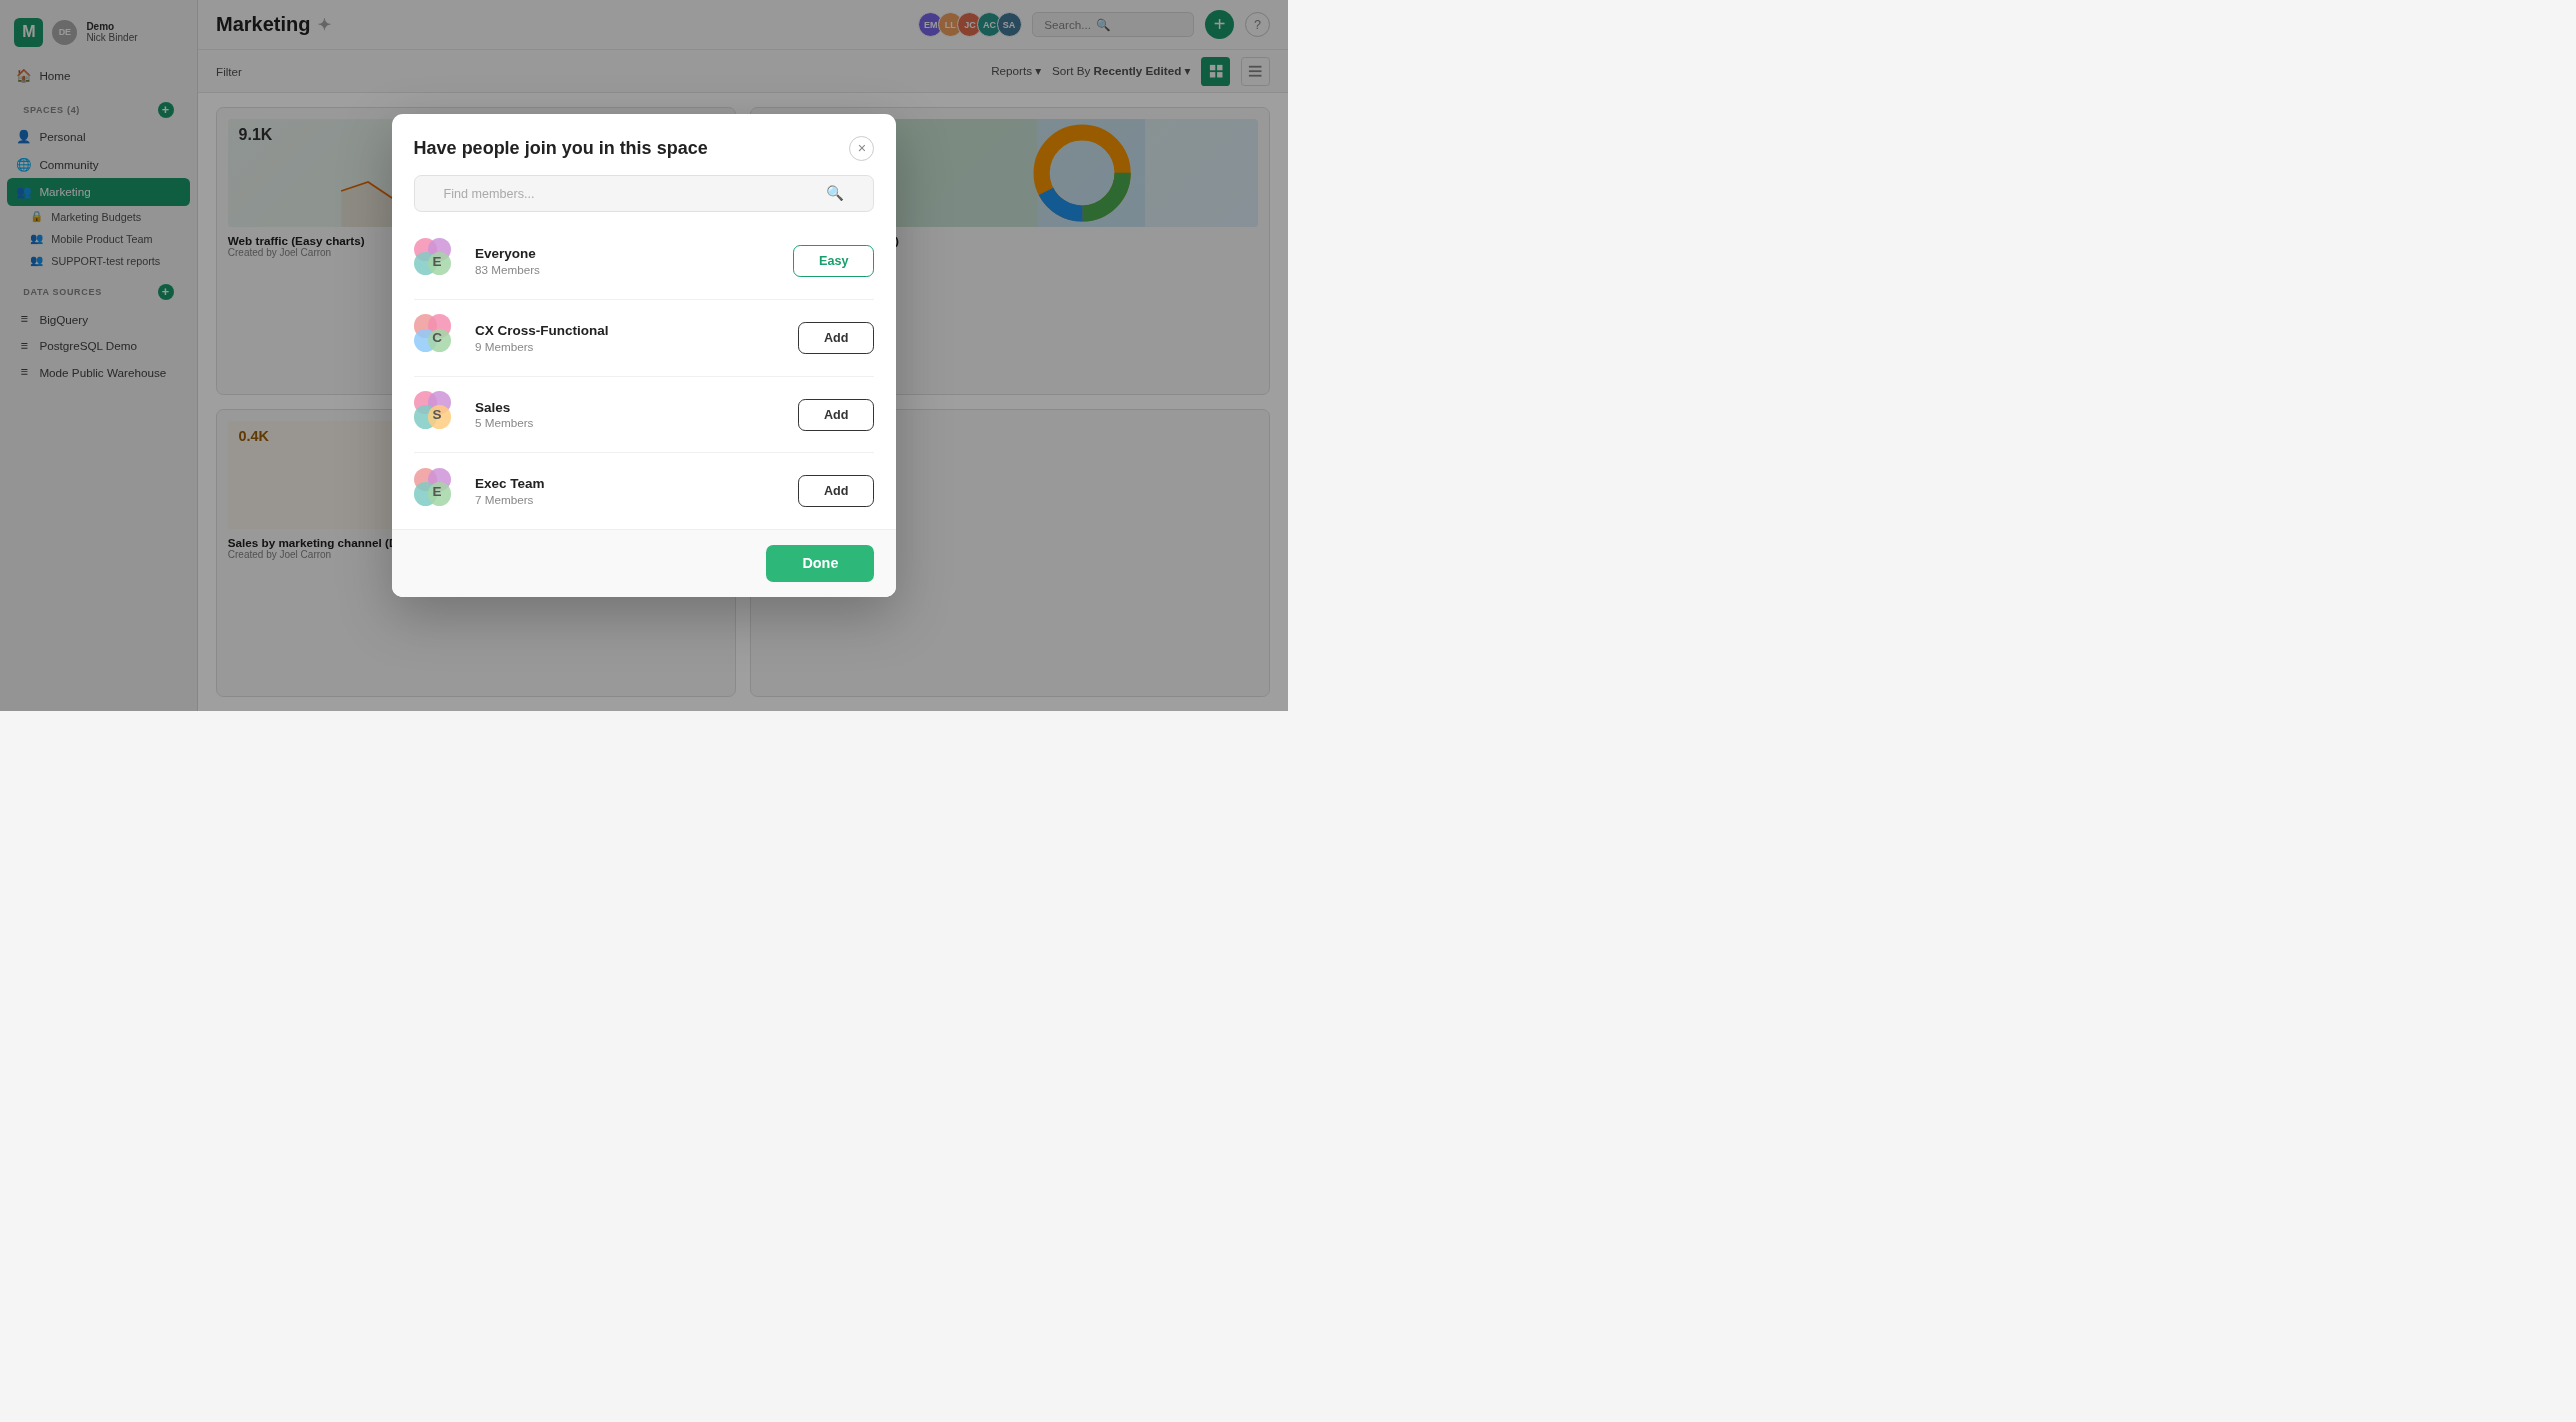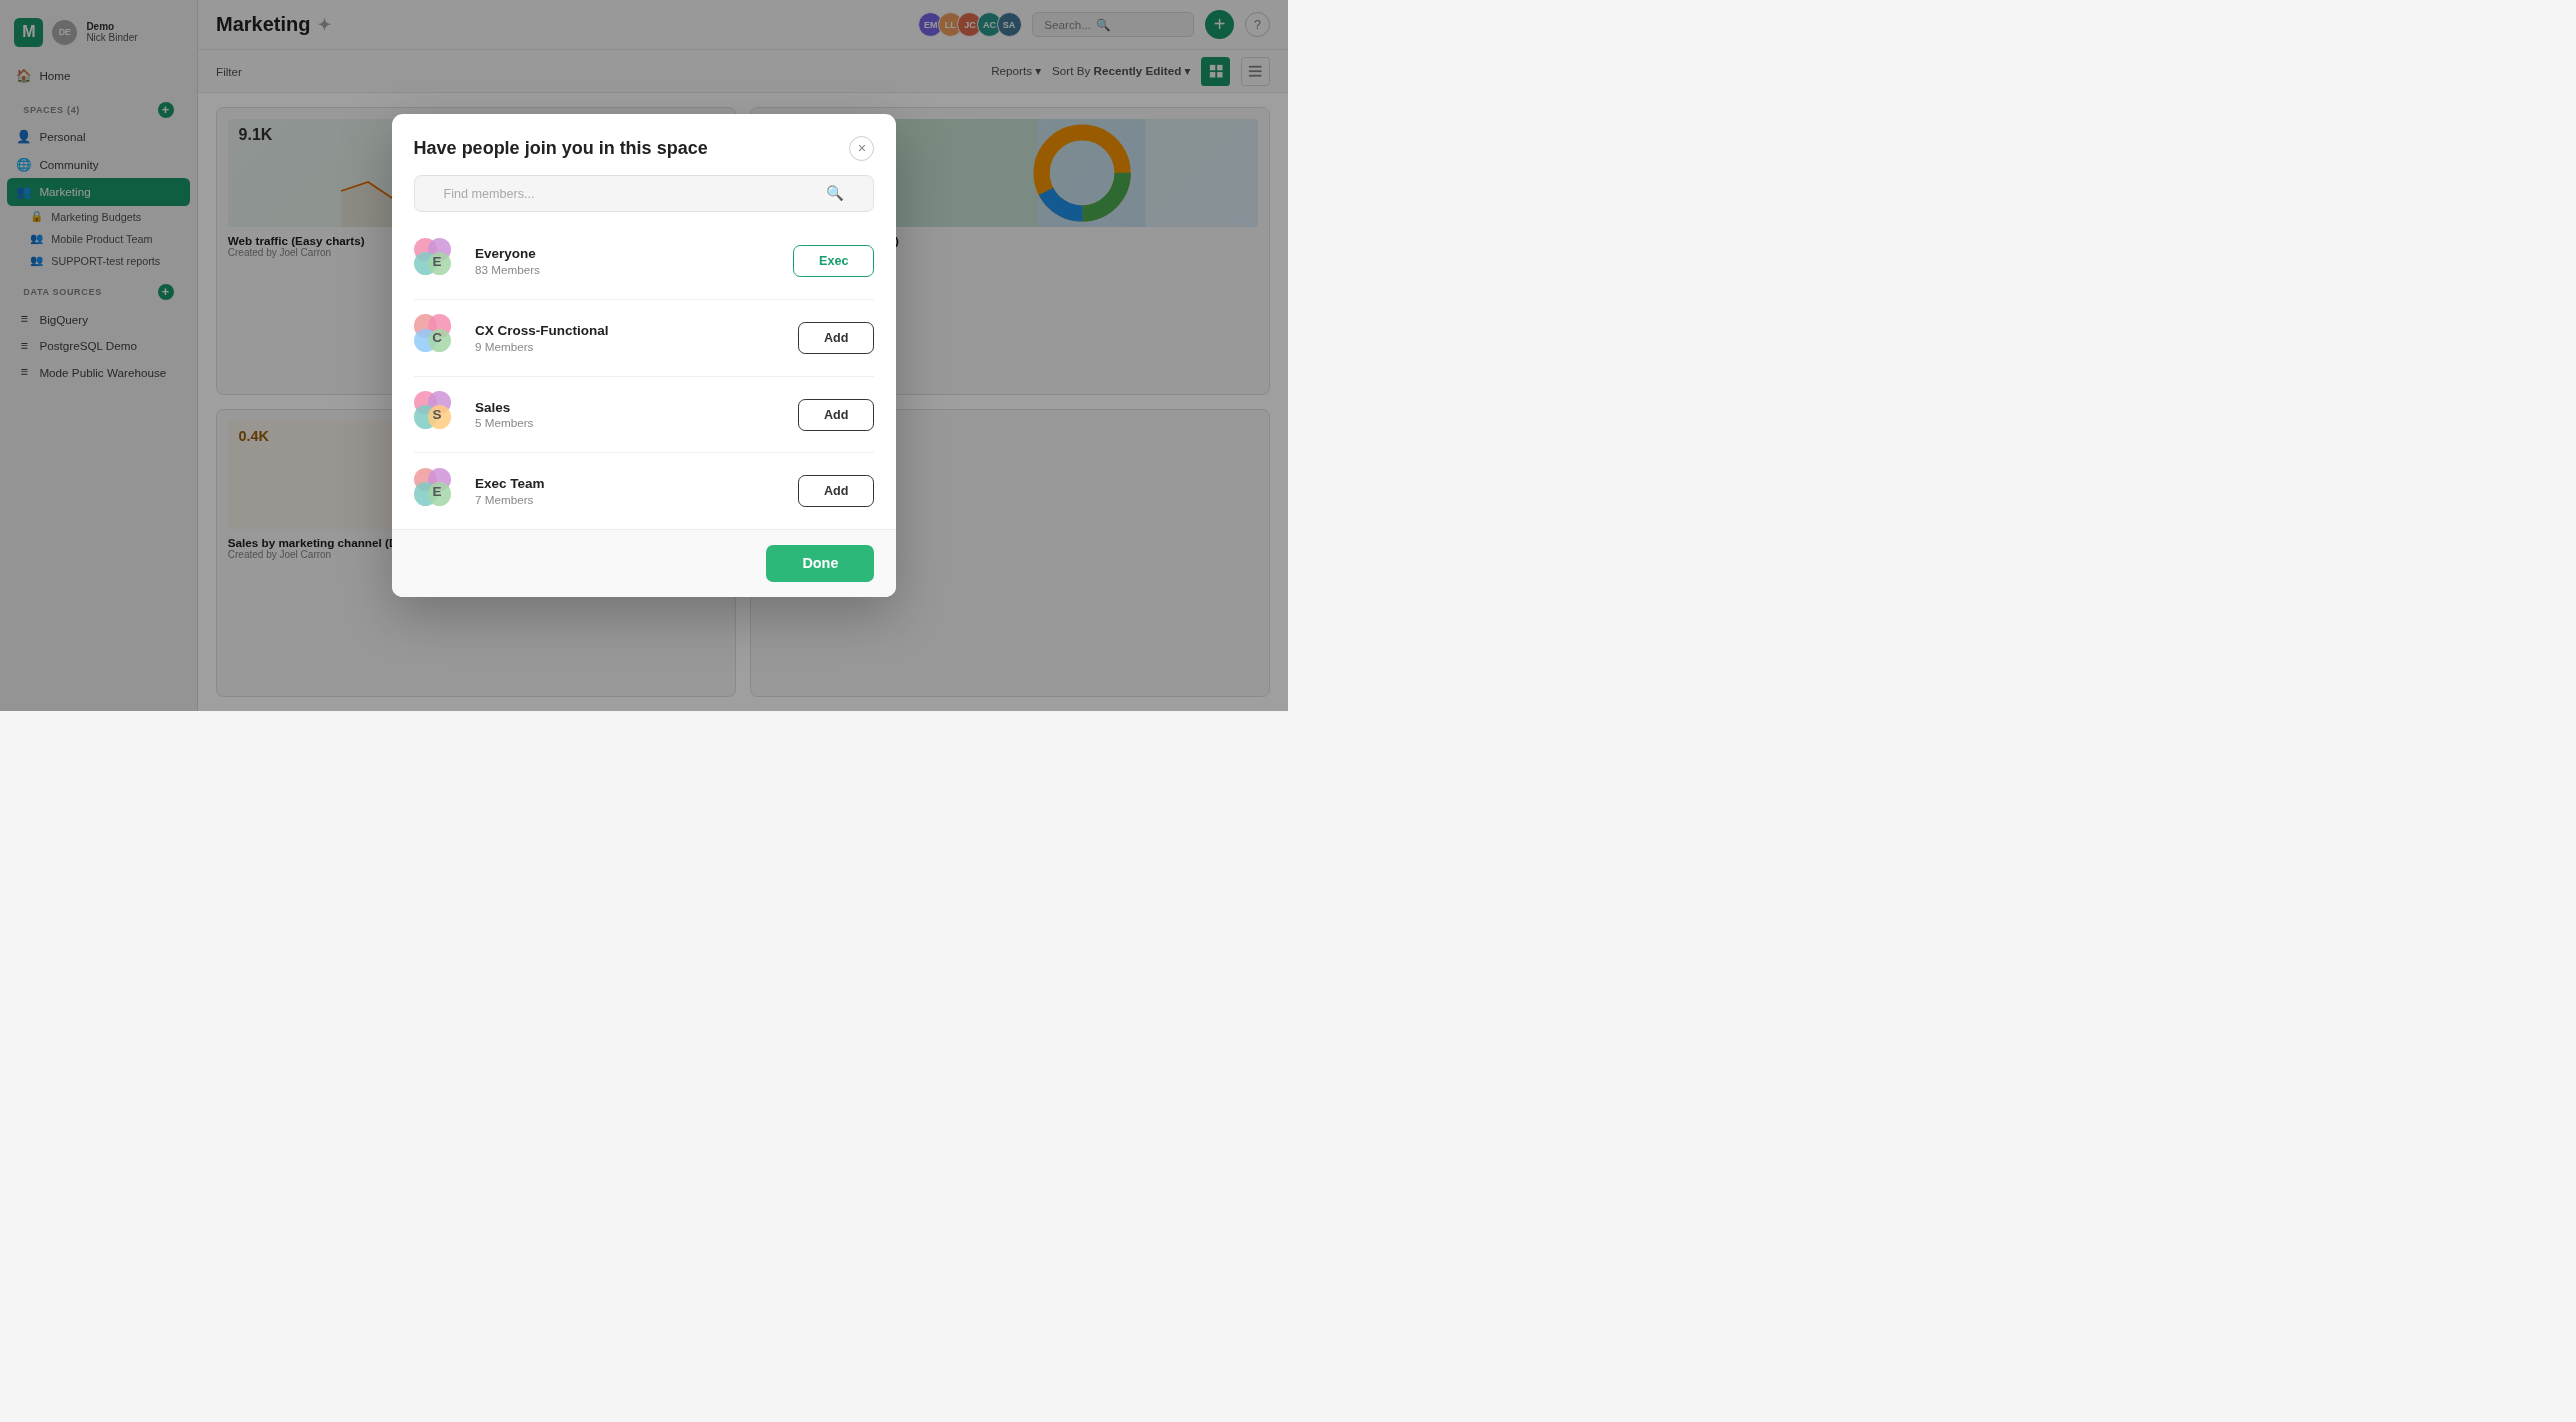--- a/index.html
+++ b/index.html
@@ -264,21 +264,21 @@
           <div class="circle" style="background:#f48fb1;top:0;left:0;width:23.4px;height:23.4px;"></div>
           <div class="circle" style="background:#ce93d8;top:0;left:14.4px;width:23.4px;height:23.4px;"></div>
           <div class="circle" style="background:#80cbc4;top:14.4px;left:0;width:23.4px;height:23.4px;"></div>
           <div class="circle" style="background:#a5d6a7;top:14.4px;left:14.4px;width:23.4px;height:23.4px;"></div>
           <div style="position:absolute;inset:0;display:flex;align-items:center;justify-content:center;font-weight:700;font-size:13.5px;color:#555;z-index:2;">E</div>
         </div>
         <div class="member-info">
           <div class="member-name">Everyone</div>
           <div class="member-count">83 Members</div>
         </div>
-        <button class="btn-added">Exec</button>
+        <button class="btn-added">Easy</button>
       </div>
 
       <div class="member-row">
         <div class="avatar-circles">
           <div class="circle" style="background:#ef9a9a;top:0;left:0;width:23.4px;height:23.4px;"></div>
           <div class="circle" style="background:#f48fb1;top:0;left:14.4px;width:23.4px;height:23.4px;"></div>
           <div class="circle" style="background:#90caf9;top:14.4px;left:0;width:23.4px;height:23.4px;"></div>
           <div class="circle" style="background:#a5d6a7;top:14.4px;left:14.4px;width:23.4px;height:23.4px;"></div>
           <div style="position:absolute;inset:0;display:flex;align-items:center;justify-content:center;font-weight:700;font-size:13.5px;color:#555;z-index:2;">C</div>
         </div>

